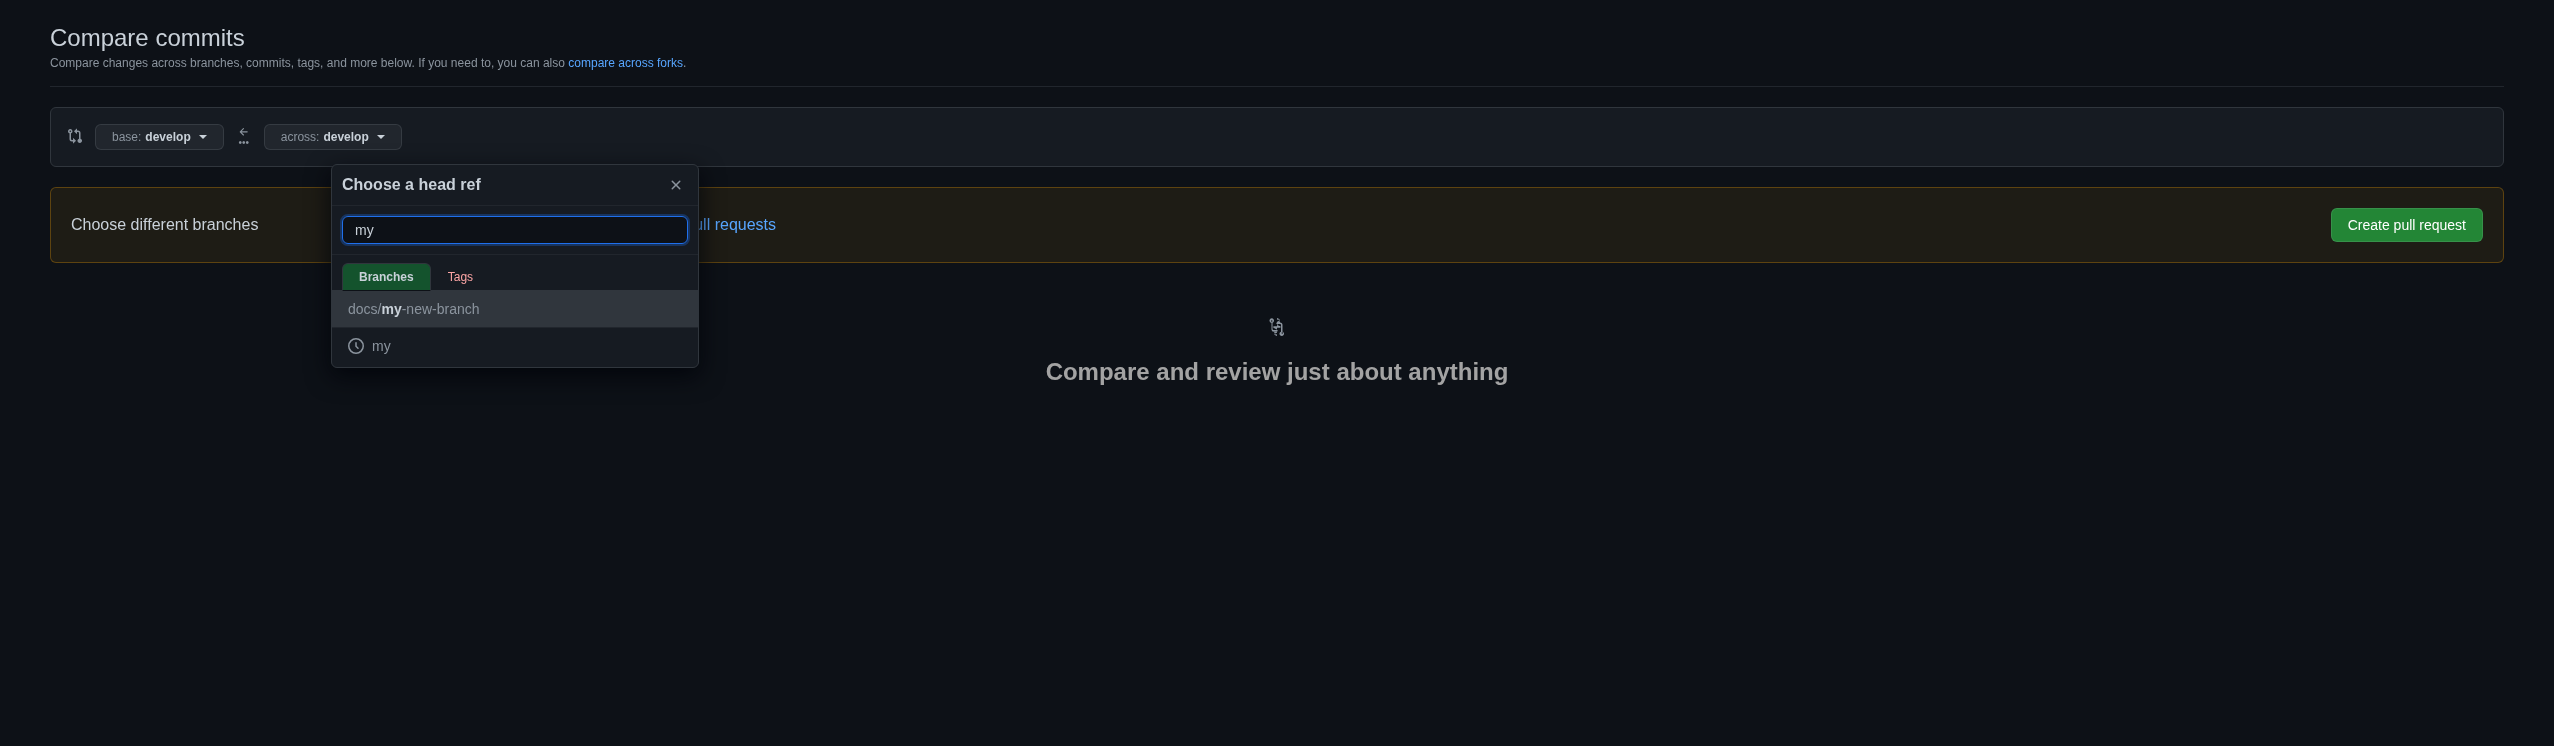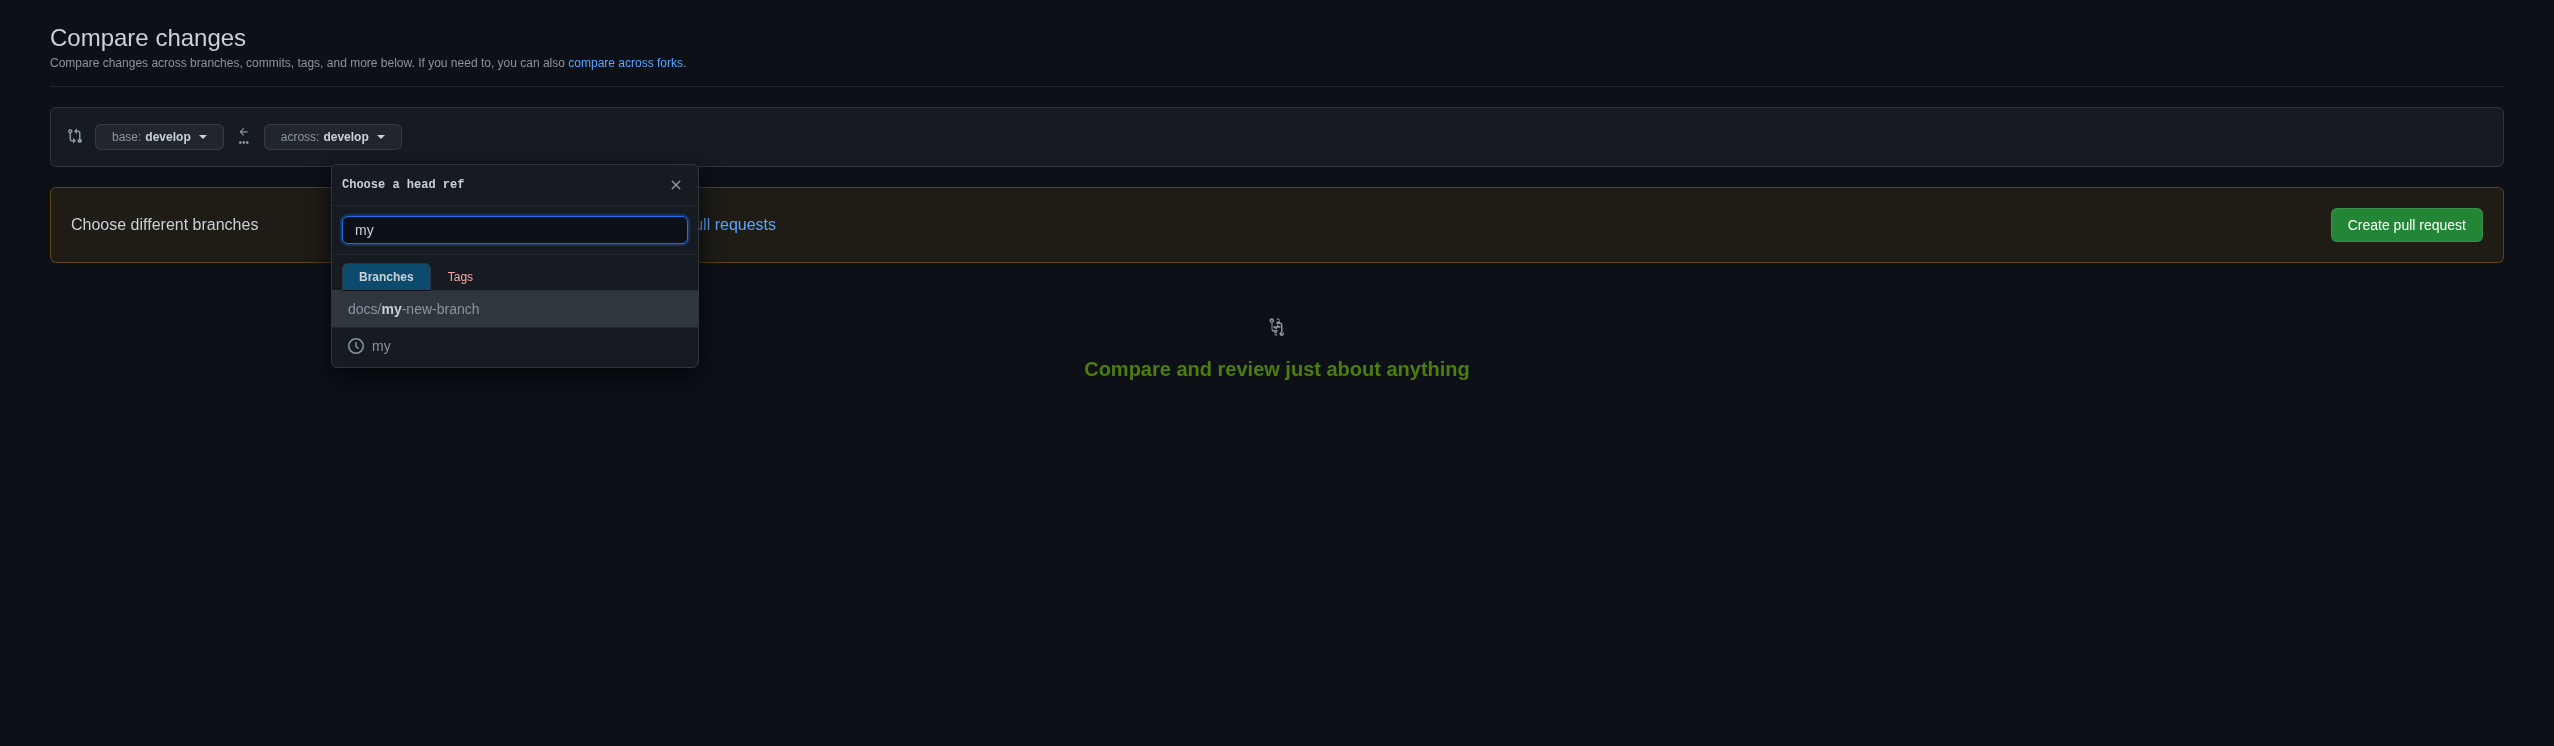--- a/index.html
+++ b/index.html
@@ -122,24 +122,23 @@
       z-index: 100;
     }
     .dropdown-header {
       display: flex;
       justify-content: space-between;
       align-items: center;
       padding: 8px 10px;
       border-bottom: 1px solid #21262d;
     }
     .dropdown-title {
-      font-size: 12px;
-      font-weight: 600;
-      color: #c9d1d9;
-      font-family: Liberation Mono, monospace;
+      font-size: 16px;
+      font-weight: 600;
+      color: #c9d1d9;
     }
     .close-btn {
       background: none;
       border: none;
       color: #8b949e;
       cursor: pointer;
       padding: 4px;
       display: flex;
       align-items: center;
     }
@@ -163,21 +162,21 @@
       gap: 0;
     }
     .tab {
       padding: 6px 16px;
       font-size: 12px;
       cursor: pointer;
       border: 1px solid transparent;
       border-radius: 6px 6px 0 0;
     }
     .tab.active {
-      background-color: #0c4a6e;
+      background-color: #14532d;
       border-color: #30363d;
       border-bottom-color: #0d1117;
       color: #c9d1d9;
       font-weight: 600;
     }
     .tab:not(.active) {
       color: #fca5a5;
     }
     .dropdown-list {
       border-top: 1px solid #30363d;
@@ -211,35 +210,35 @@
     }
     .empty-state {
       text-align: center;
       padding: 20px;
     }
     .empty-icon {
       color: #8b949e;
       margin-bottom: 16px;
     }
     .empty-title {
-      font-size: 20px;
-      font-weight: 600;
-      color: #4d7c0f;
+      font-size: 24px;
+      font-weight: 600;
+      color: #a3a3a3;
       margin-bottom: 12px;
     }
     .dots {
       font-size: 10px;
       color: #8b949e;
       line-height: 1;
     }
   </style>
 </head>
 <body>
 
-<h1 class="page-title">Compare changes</h1>
+<h1 class="page-title">Compare commits</h1>
 <div class="page-subtitle">
   <span>Compare changes across branches, commits, tags, and more below. If you need to, you can also </span><a href="#">compare across forks</a><span>.</span>
 </div>
 
 <div class="compare-box">
   <span class="compare-icon">
     <svg width="16" height="16" viewBox="0 0 16 16" fill="currentColor">
         <path d="M9.573.677L7.177 3.073a.25.25 0 000 .354l2.396 2.396A.25.25 0 0010 5.646V4h1a1 1 0 011 1v5.628a2.251 2.251 0 101.5 0V5A2.5 2.5 0 0011 2.5h-1V.854a.25.25 0 00-.427-.177zM6 12v-1.646a.25.25 0 01.427-.177l2.396 2.396a.25.25 0 010 .354l-2.396 2.396A.25.25 0 016 15.146V13.5H5A2.5 2.5 0 012.5 11V5.372a2.25 2.25 0 111.5 0V11a1 1 0 001 1h1zM4 3.25a.75.75 0 10-1.5 0 .75.75 0 001.5 0zm8.25 9.5a.75.75 0 100-1.5.75.75 0 000 1.5z"></path>
       </svg>
   </span>

